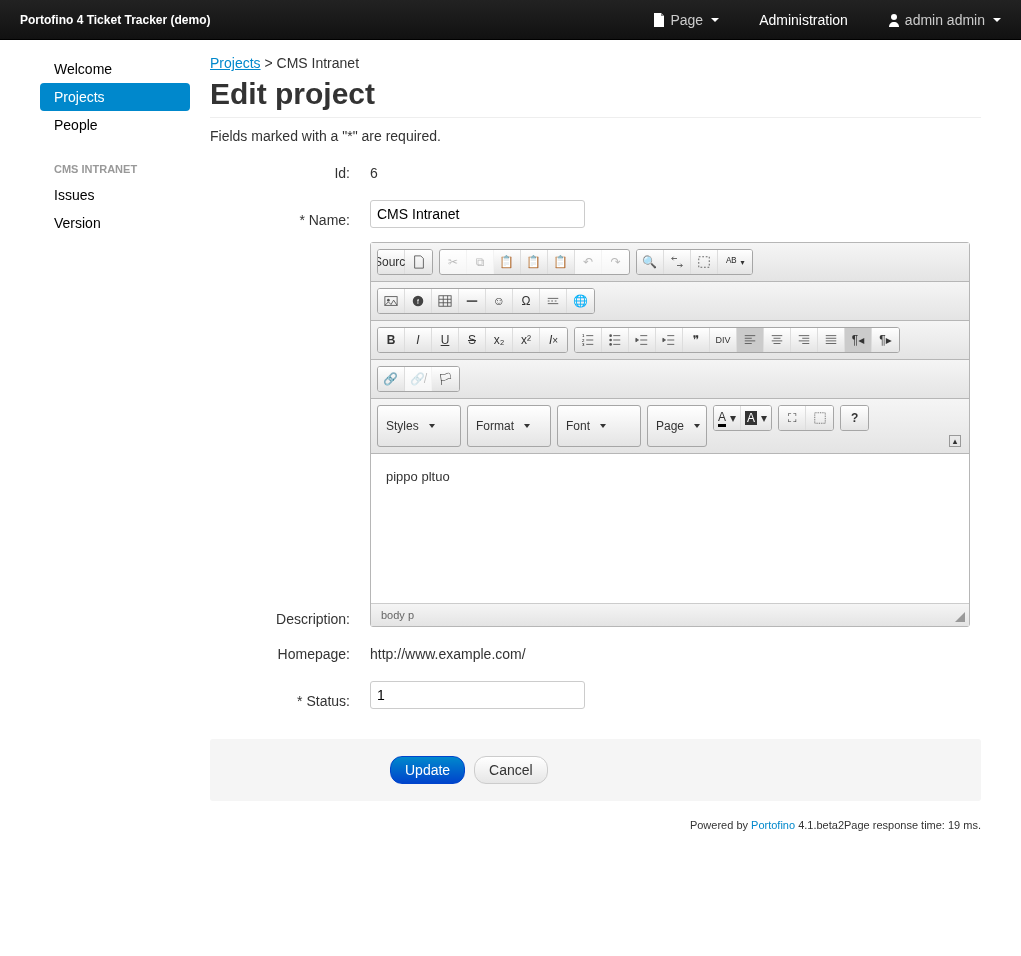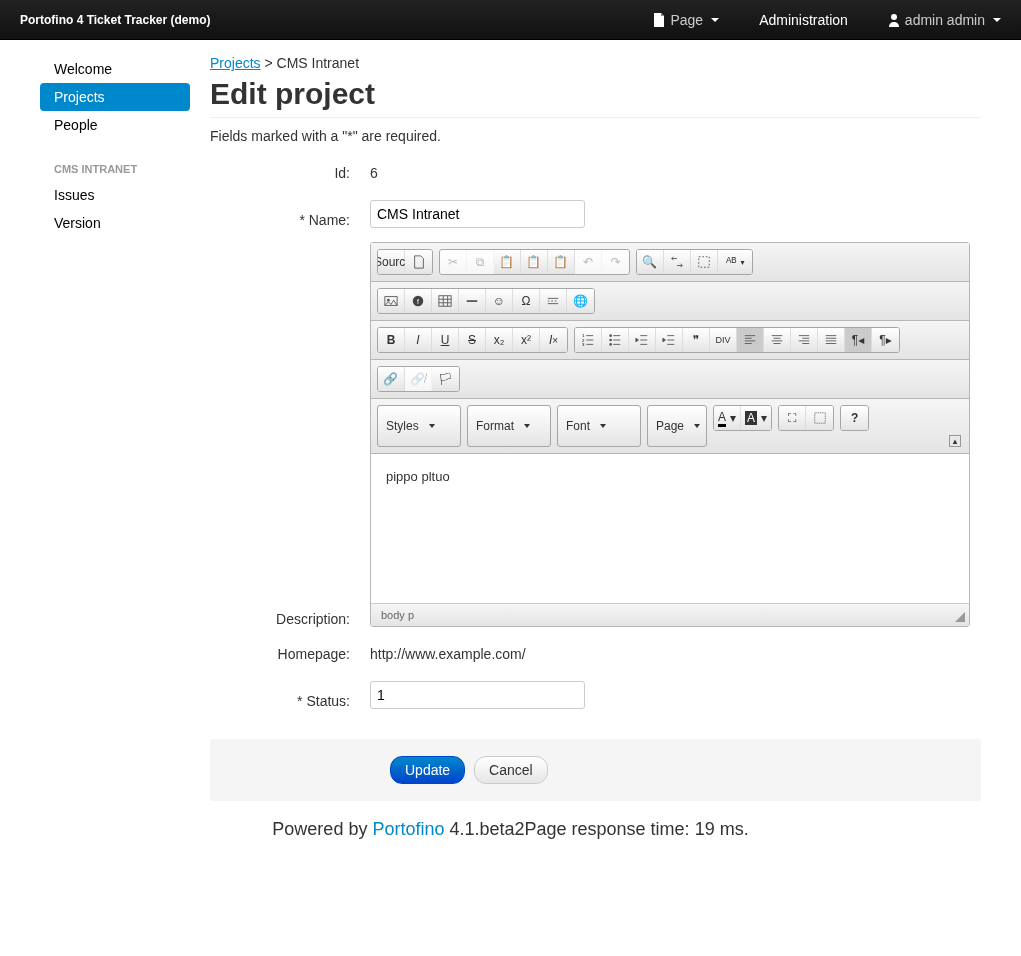--- a/index.html
+++ b/index.html
@@ -36,21 +36,21 @@
   .srcbtn{display:flex;align-items:center;gap:4px;padding:0 8px;font-size:12px}
   .combo{display:flex;align-items:center;border:1px solid #a6a6a6;border-radius:3px;background:linear-gradient(#fff,#e4e4e4);height:42px;padding:0 8px;font-size:12px;cursor:pointer;gap:10px}
   .combo .caret{border-top:4px solid #333;border-left:3px solid transparent;border-right:3px solid transparent;width:0;height:0}
   .colorbtn{display:flex;align-items:center;padding:0 4px}
   .editor-body{background:#fff;min-height:150px;padding:15px;font-size:13px;border-bottom:1px solid #ccc}
   .editor-status{height:22px;background:linear-gradient(#f5f5f5,#e4e4e4);font-size:11px;color:#666;display:flex;align-items:center;padding:0 10px;justify-content:space-between}
   .resizer{width:0;height:0;border-bottom:10px solid #999;border-left:10px solid transparent;margin-bottom:-4px;margin-right:-6px}
   .actions{background:#f5f5f5;padding:17px 0 17px 180px;margin-top:30px;border-radius:3px}
   .btn{display:inline-block;padding:5px 14px;border-radius:12px;border:1px solid #ccc;background:linear-gradient(#fff,#e6e6e6);cursor:pointer;font-size:14px;margin-right:5px}
   .btn-primary{background:linear-gradient(#08c,#04c);color:#fff;border-color:#04c}
-  .footer{display:flex;justify-content:center;padding:18px 40px;font-size:18px;color:#333}
+  .footer{display:flex;justify-content:flex-end;padding:18px 40px;font-size:11px;color:#333}
   .footer a{color:#08c;text-decoration:none}
   .tri{border-top:4px solid #fff;border-left:4px solid transparent;border-right:4px solid transparent;width:0;height:0;display:inline-block;margin-left:3px;vertical-align:middle}
   .collapse-toggle{position:absolute;right:8px;bottom:6px;width:12px;height:12px;border:1px solid #999;display:flex;align-items:center;justify-content:center;cursor:pointer;font-size:9px}
   .tbrow2{position:relative;display:flex;gap:6px;padding:6px;border-bottom:1px solid #b6b6b6;background:linear-gradient(#f5f5f5,#e4e4e4);flex-wrap:wrap}
 </style>
 </head>
 <body>
 
 <div class="navbar">
   <div class="brand">Portofino 4 Ticket Tracker (demo)</div>

